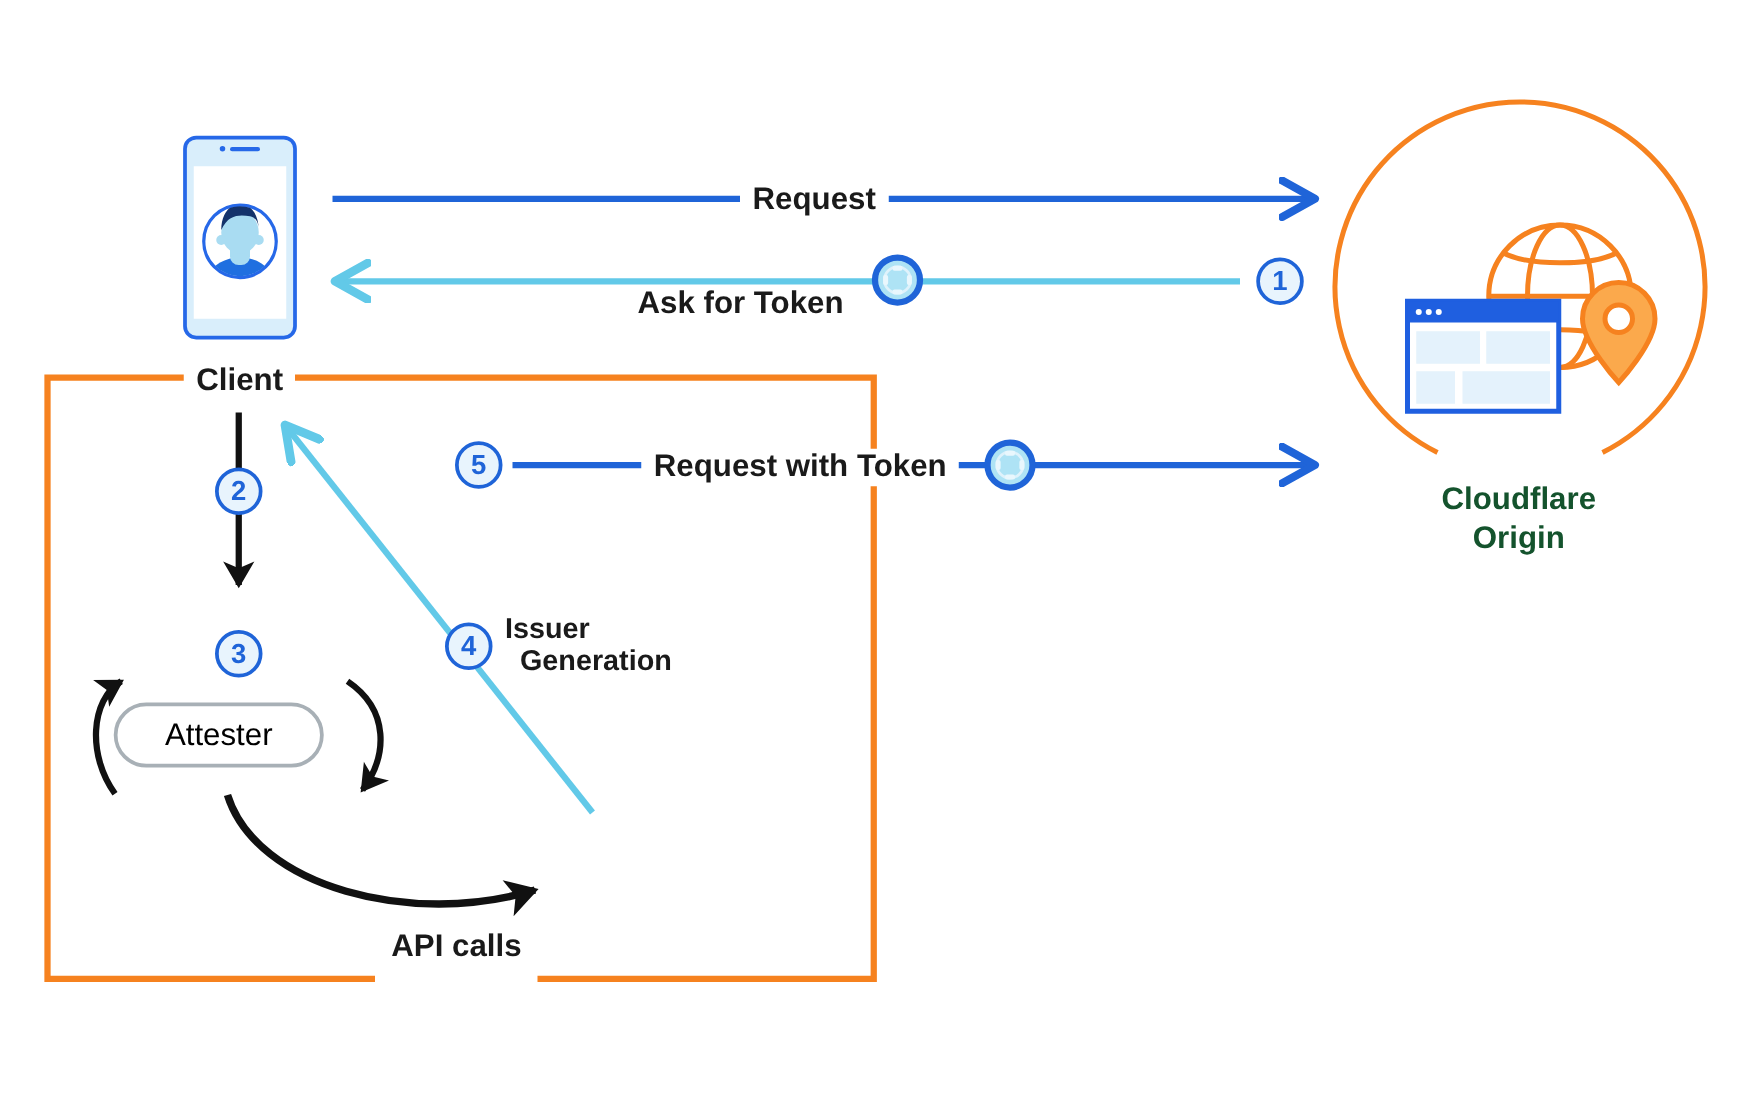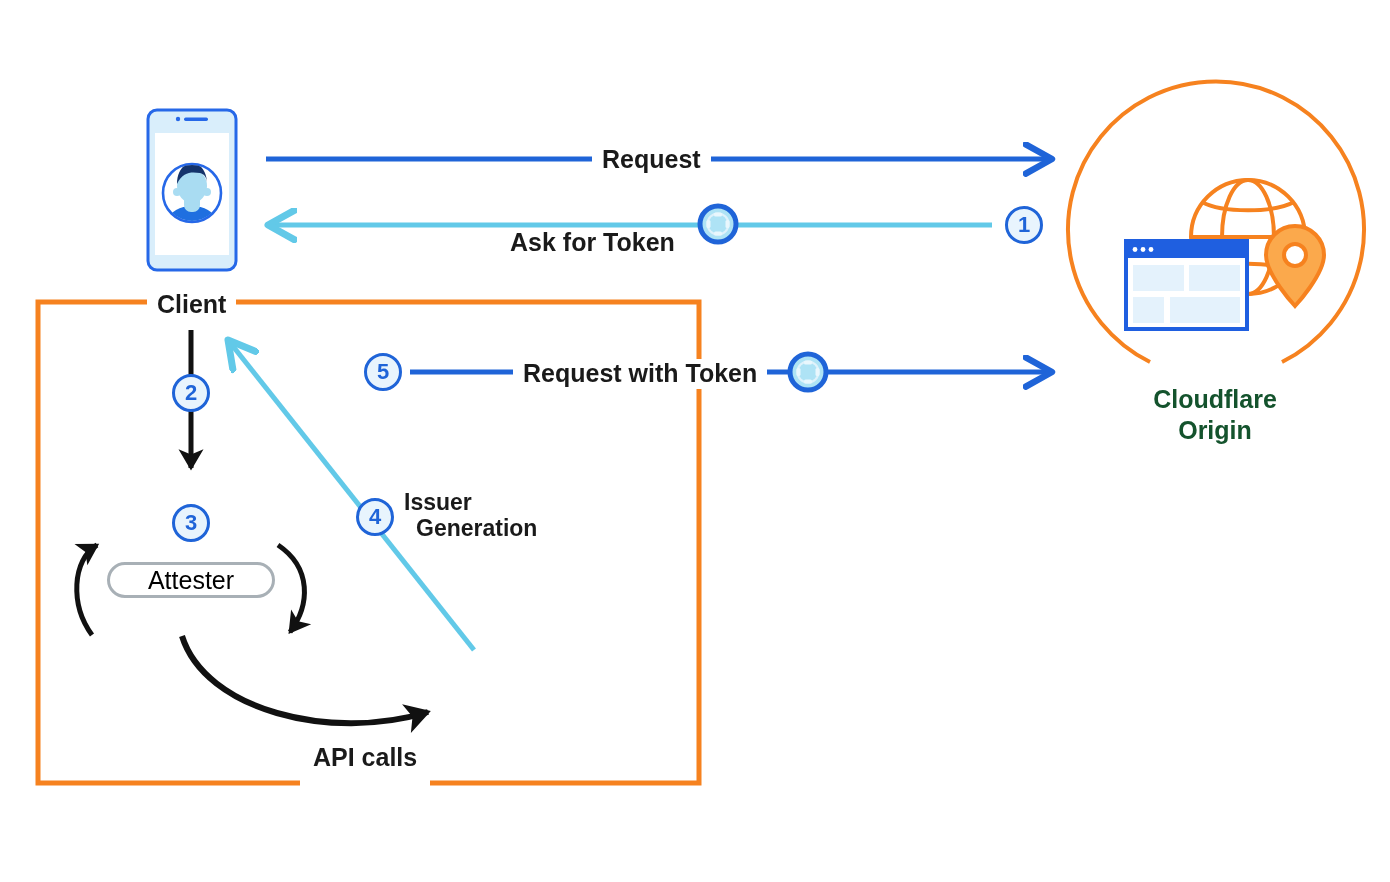--- a/index.html
+++ b/index.html
@@ -203,21 +203,21 @@
   <div class="lbl lbl-bg node-label" style="left:147px; top:290px;">Client</div>
 
   <div class="lbl lbl-bg node-label" style="left:303px; top:743px;">API calls</div>
 
   <div class="lbl edge-label" style="left:404px; top:489px;">Issuer</div>
   <div class="lbl edge-label" style="left:416px; top:515px;">Generation</div>
 
   <div class="lbl origin-label" style="left:1105px; top:384px; width:220px;">Cloudflare</div>
   <div class="lbl origin-label" style="left:1105px; top:415px; width:220px;">Origin</div>
 
-  <div class="pill node-label" id="attester-node" style="left:107px; top:562px; width:168px; height:36px;">
+  <div class="pill node-label" id="attester-node" style="left:91px; top:562px; width:168px; height:52px;">
     <span>Attester</span>
   </div>
 
 
   <div class="badge" style="left:1005px; top:206px;">1</div>
   <div class="badge" style="left:172px; top:374px;">2</div>
   <div class="badge" style="left:172px; top:504px;">3</div>
   <div class="badge" style="left:356px; top:498px;">4</div>
   <div class="badge" style="left:364px; top:353px;">5</div>
 

